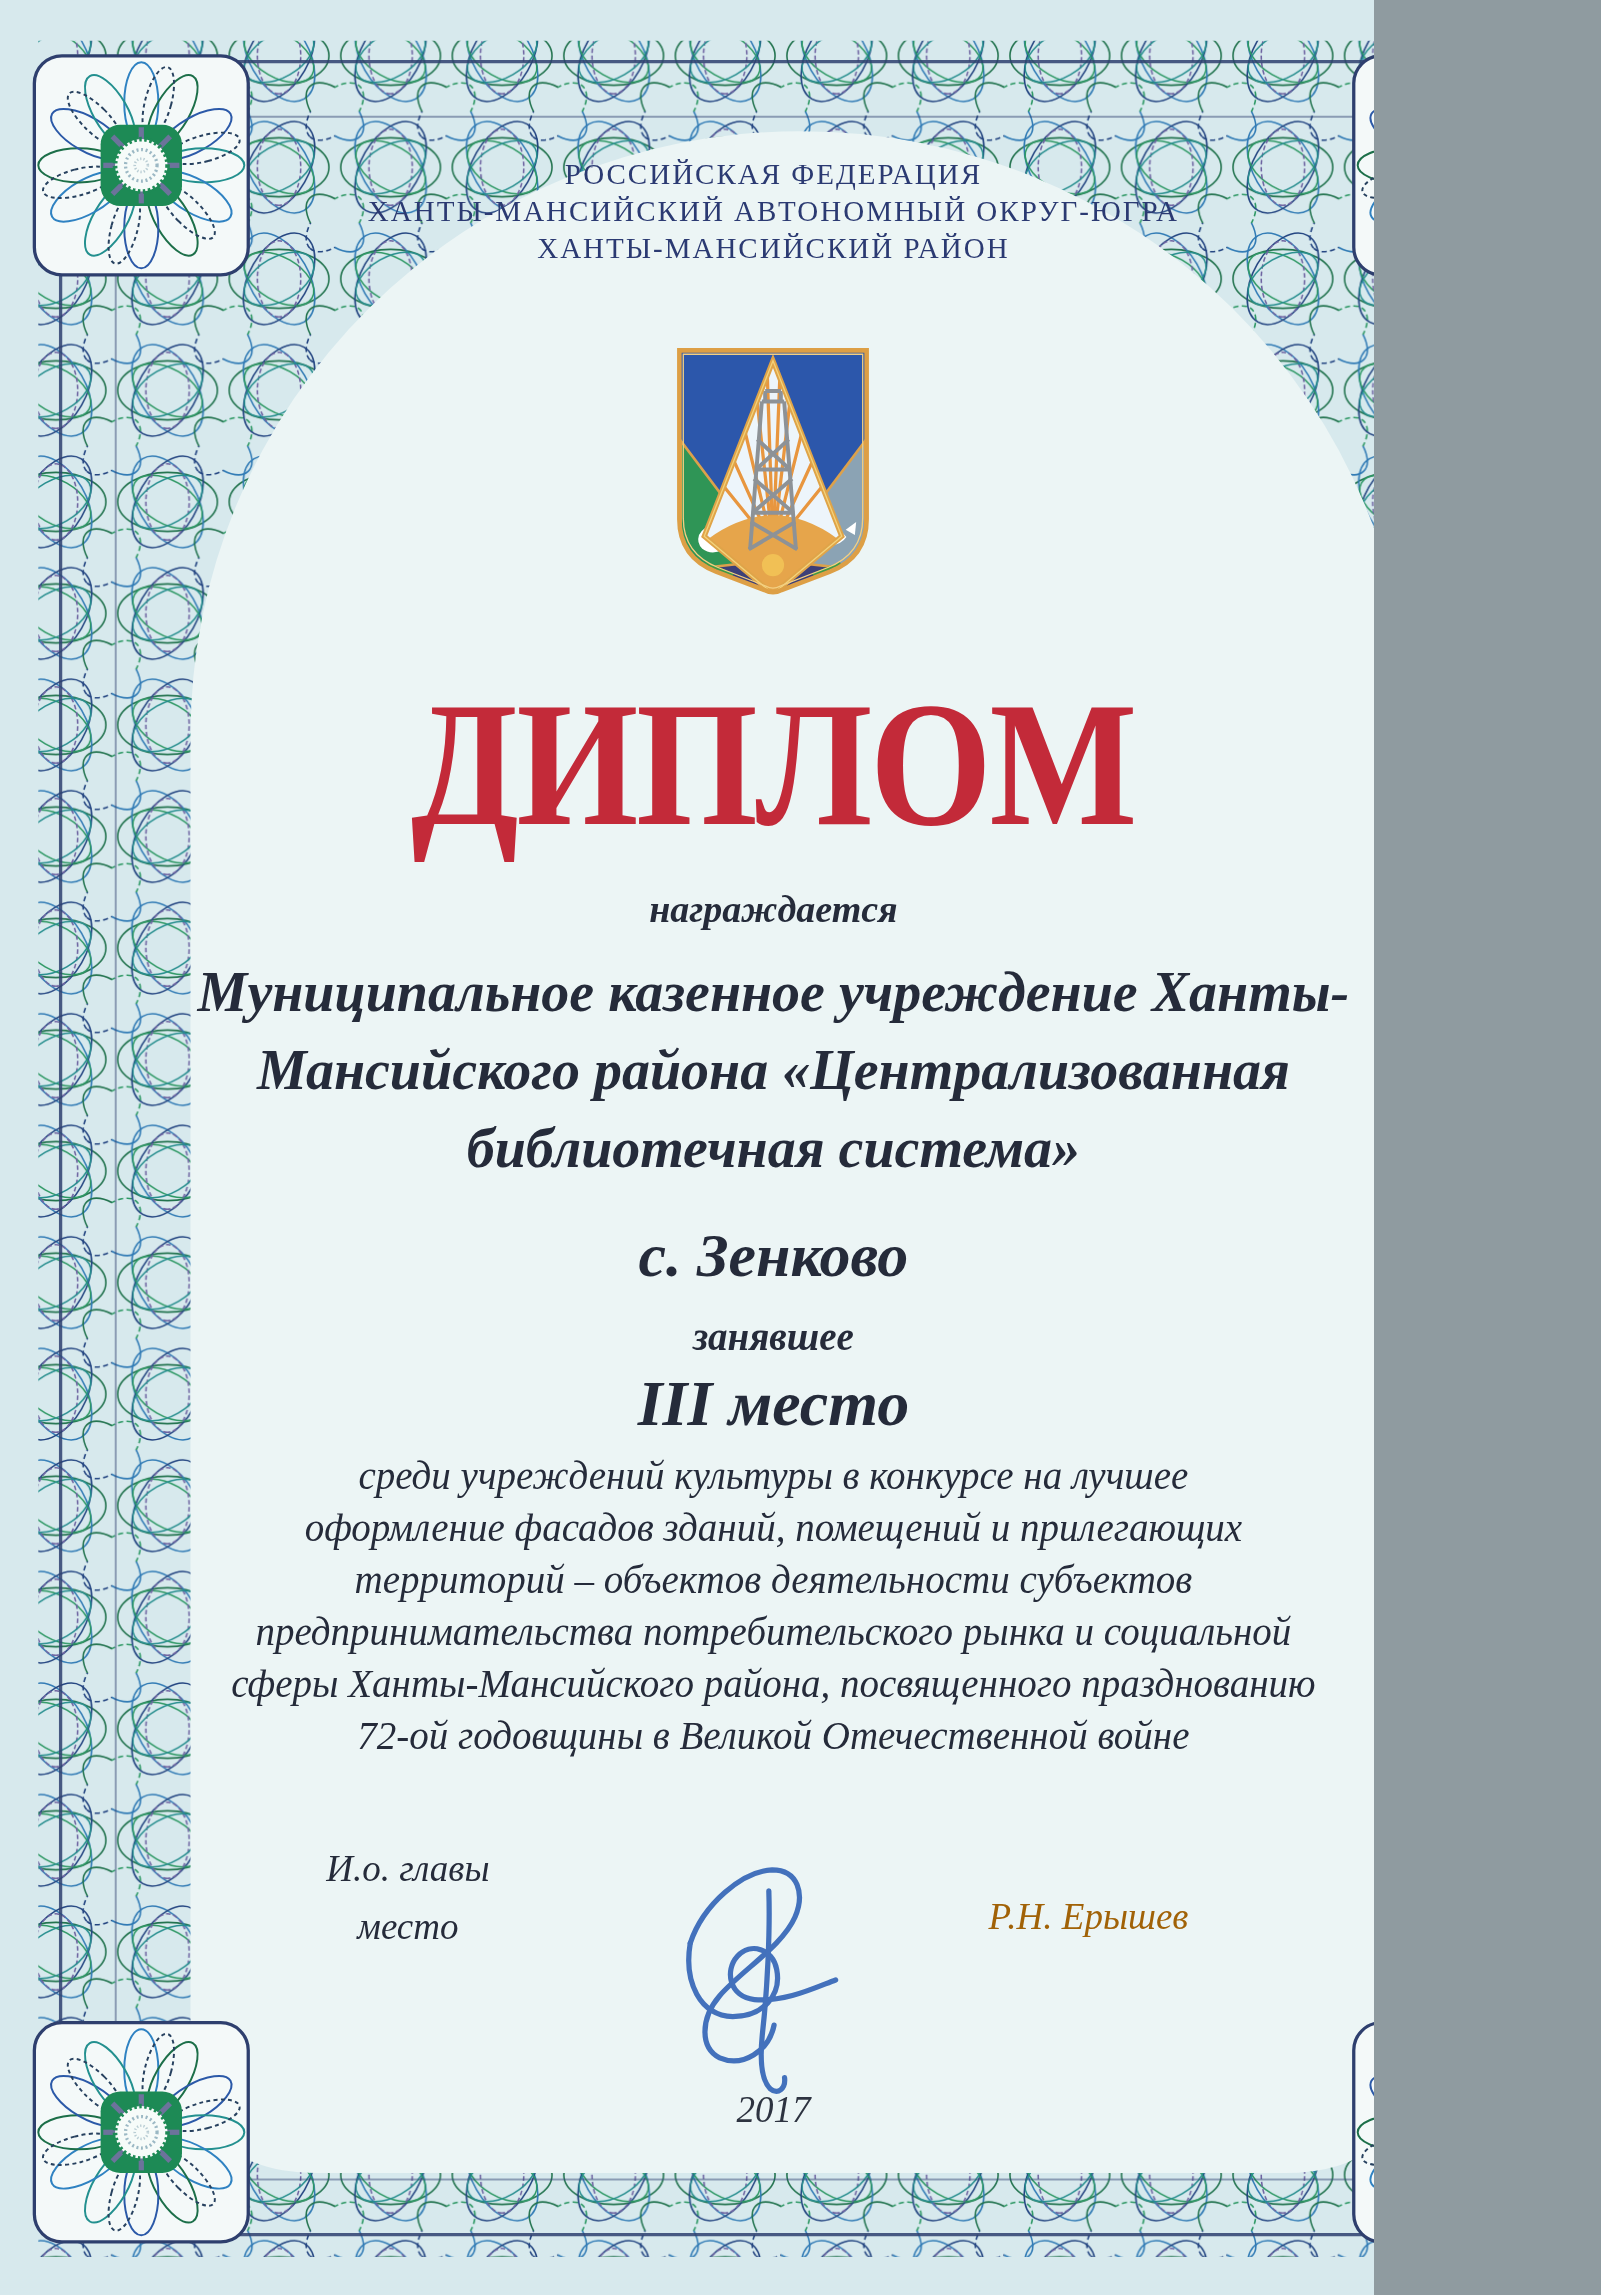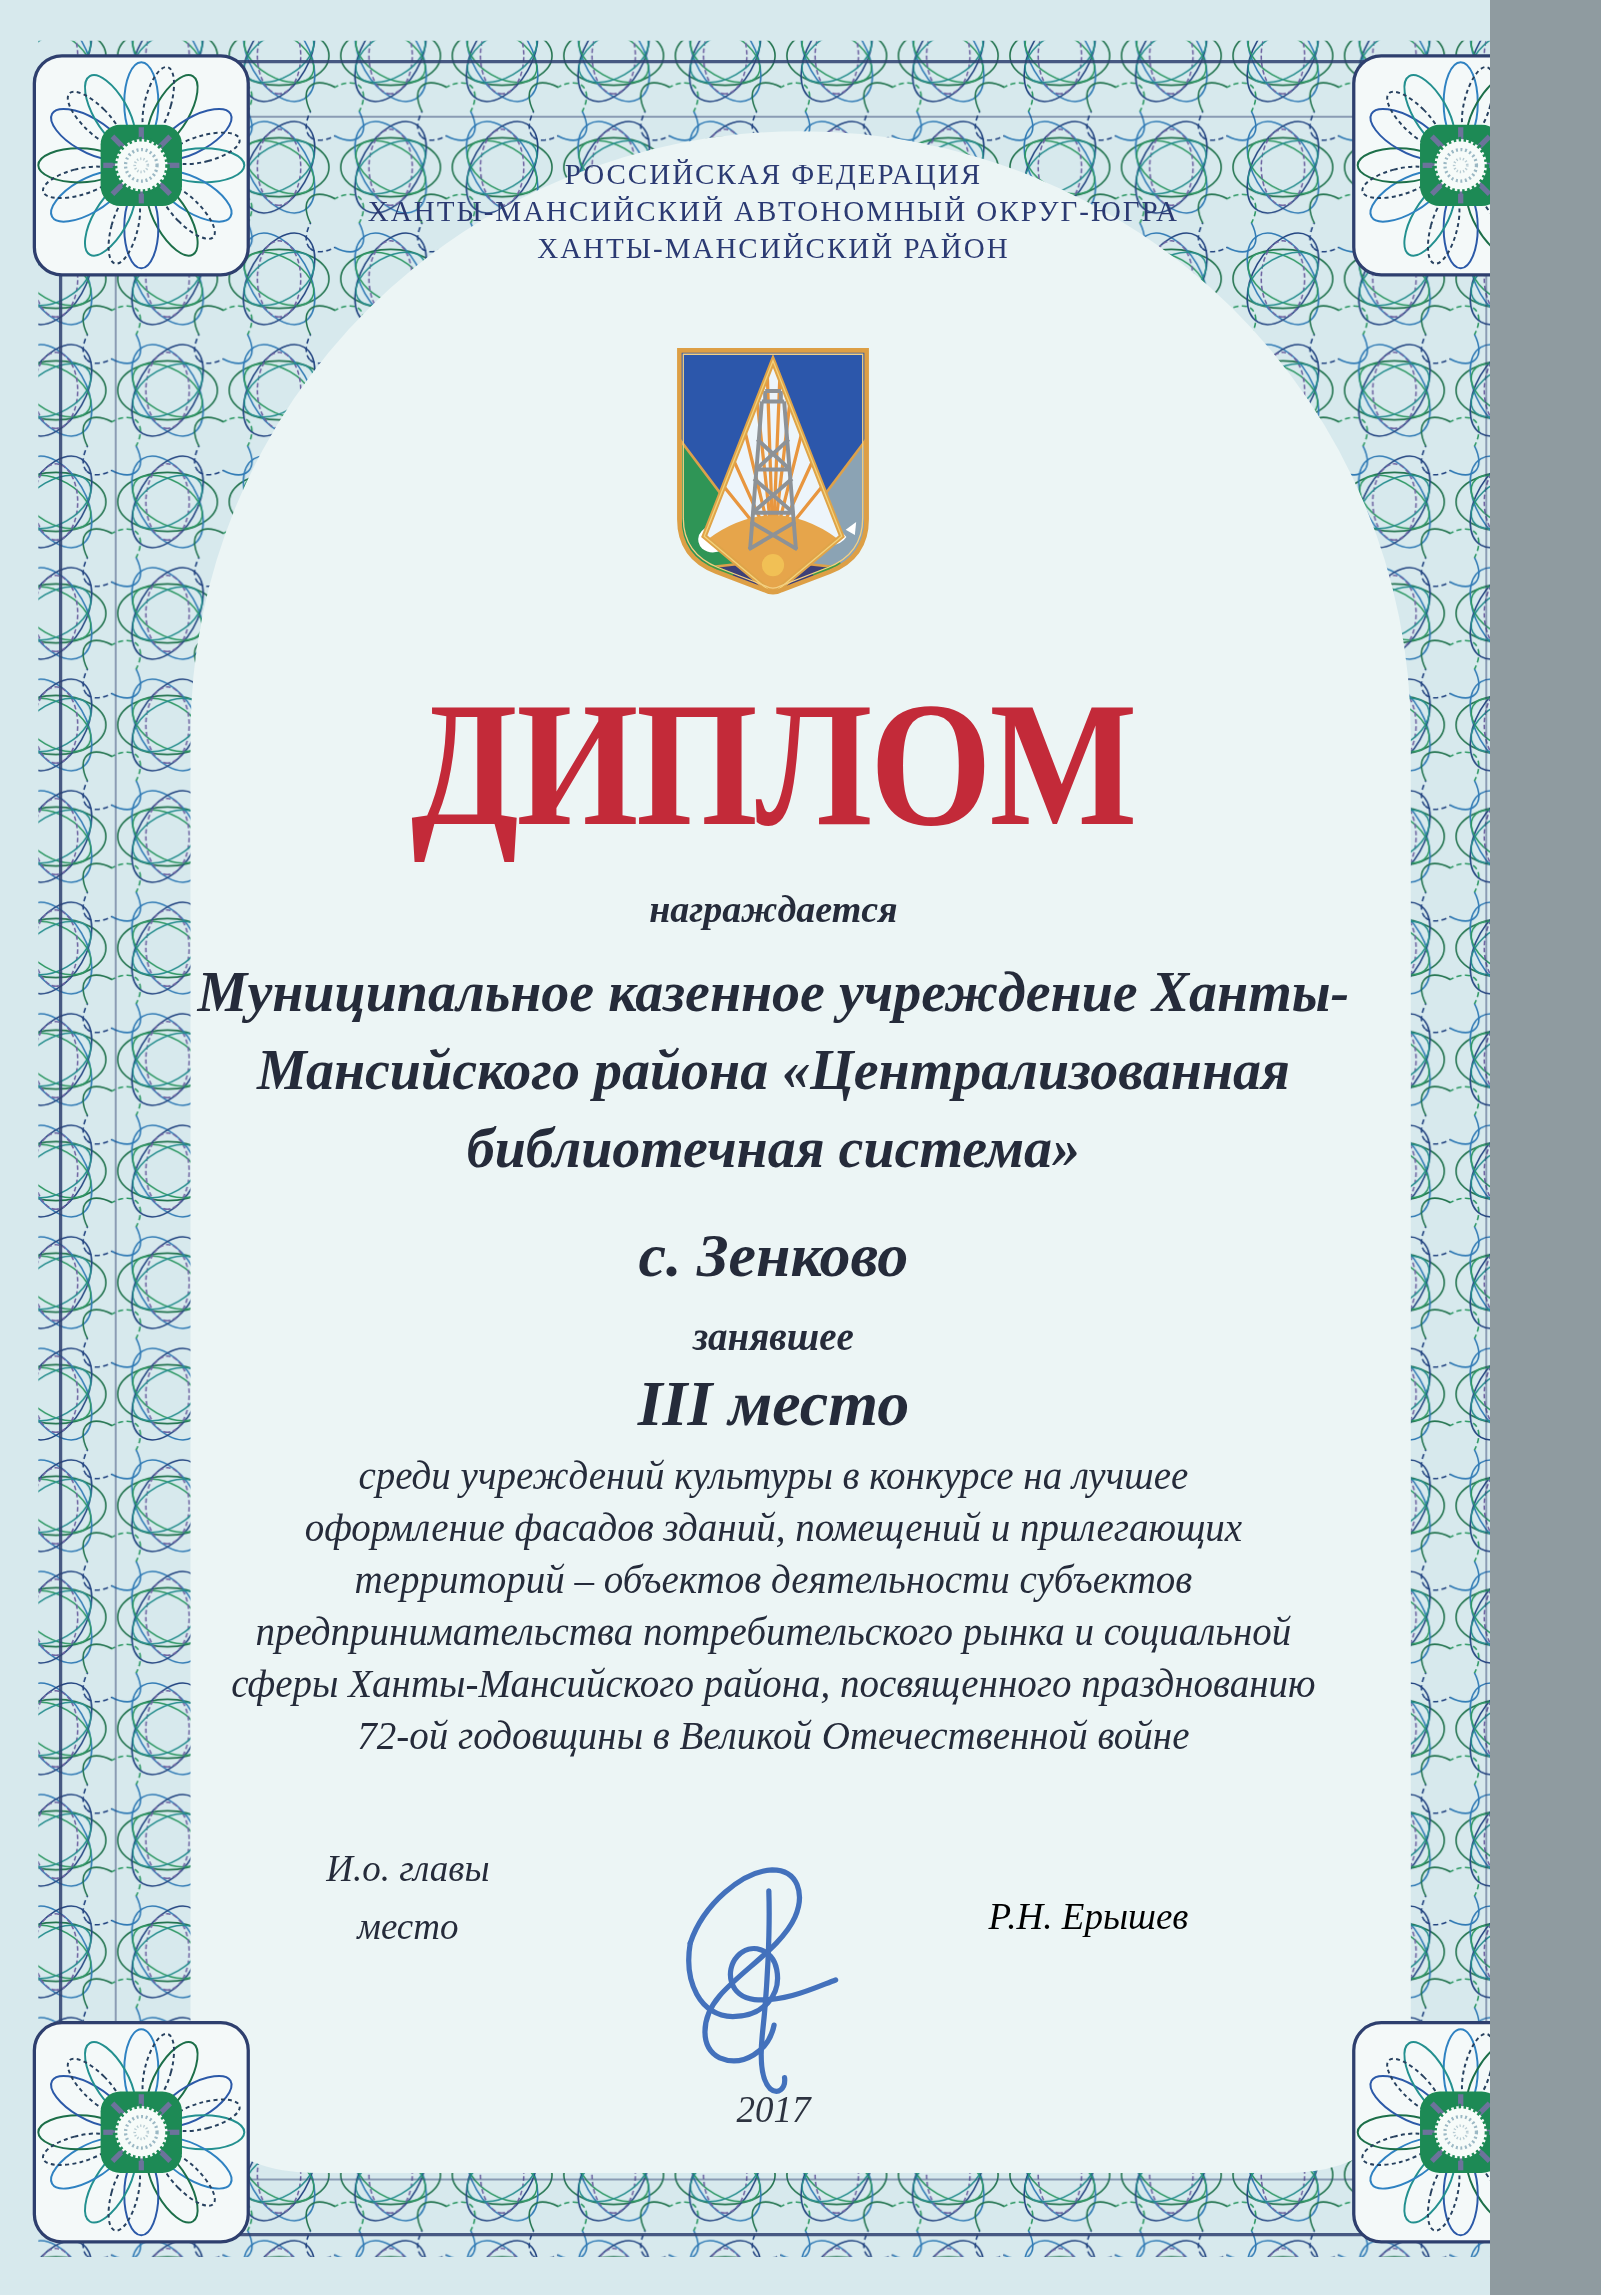--- a/index.html
+++ b/index.html
@@ -1,18 +1,18 @@
 <!DOCTYPE html>
 <html style="font-size:10.5px"><head>
 <meta charset="utf-8">
 <style>
   html,body{margin:0;padding:0;background:#8f9ba0;}
   .page{
     position:relative;
-    width:1490px;height:2295px;
+    width:1374px;height:2295px;
     background:#d7e9ed;
     overflow:hidden;
     font-family:"Liberation Serif",serif;
   }
   .deco{position:absolute;left:0;top:0;width:1602px;height:2295px;}
   .content{position:absolute;left:-27.6px;top:0;width:1602px;height:2295px;}
   .tblock{position:absolute;left:0;width:100%;text-align:center;}
 
   .hdr{top:156px;font-size:29px;line-height:37px;letter-spacing:2px;
        color:#2b3a72;font-weight:500;}
@@ -24,21 +24,21 @@
   .award-label{top:886px;font-size:38px;line-height:47px;font-weight:700;}
   .recipient{top:953px;font-size:56px;line-height:78px;font-weight:700;}
   .location{top:1219px;font-size:62px;line-height:73px;font-weight:700;}
   .taken{top:1312px;font-size:39px;line-height:50px;font-weight:700;}
   .place{top:1366px;font-size:64px;line-height:76px;font-weight:700;}
   .desc{top:1450px;font-size:39px;line-height:52px;}
   .sig-left{position:absolute;left:222px;top:1831px;width:427px;text-align:center;
        font-style:italic;font-size:37px;line-height:58px;color:#252b3a;margin-top:9px;}
   .sig-scribble{position:absolute;left:692px;top:1845px;width:190px;height:262px;}
   .sig-name{position:absolute;left:978px;top:1895px;width:276px;text-align:center;
-       font-style:italic;font-size:37px;color:#000000;}
+       font-style:italic;font-size:37px;color:#a16207;}
   .year{top:2088px;font-size:37px;font-style:italic;color:#2d3340;}
 </style>
 </head>
 <body>
 
 <div class="page">
 
   <svg class="deco" viewBox="0 0 2441 3498" aria-hidden="true">
     <defs>
       <pattern id="glp" width="170" height="170" patternUnits="userSpaceOnUse">

